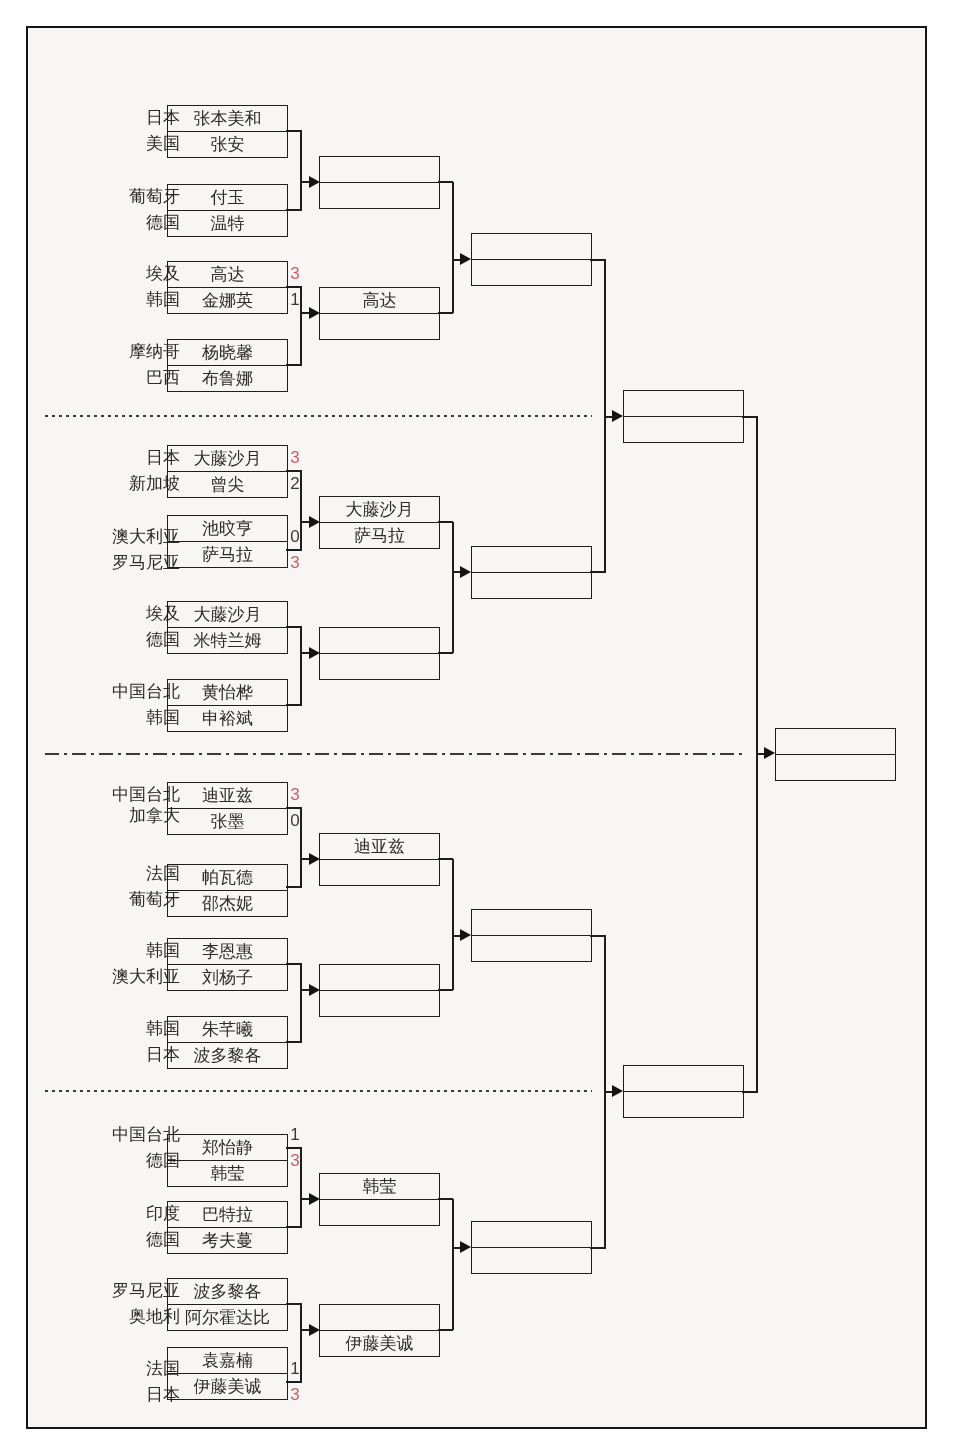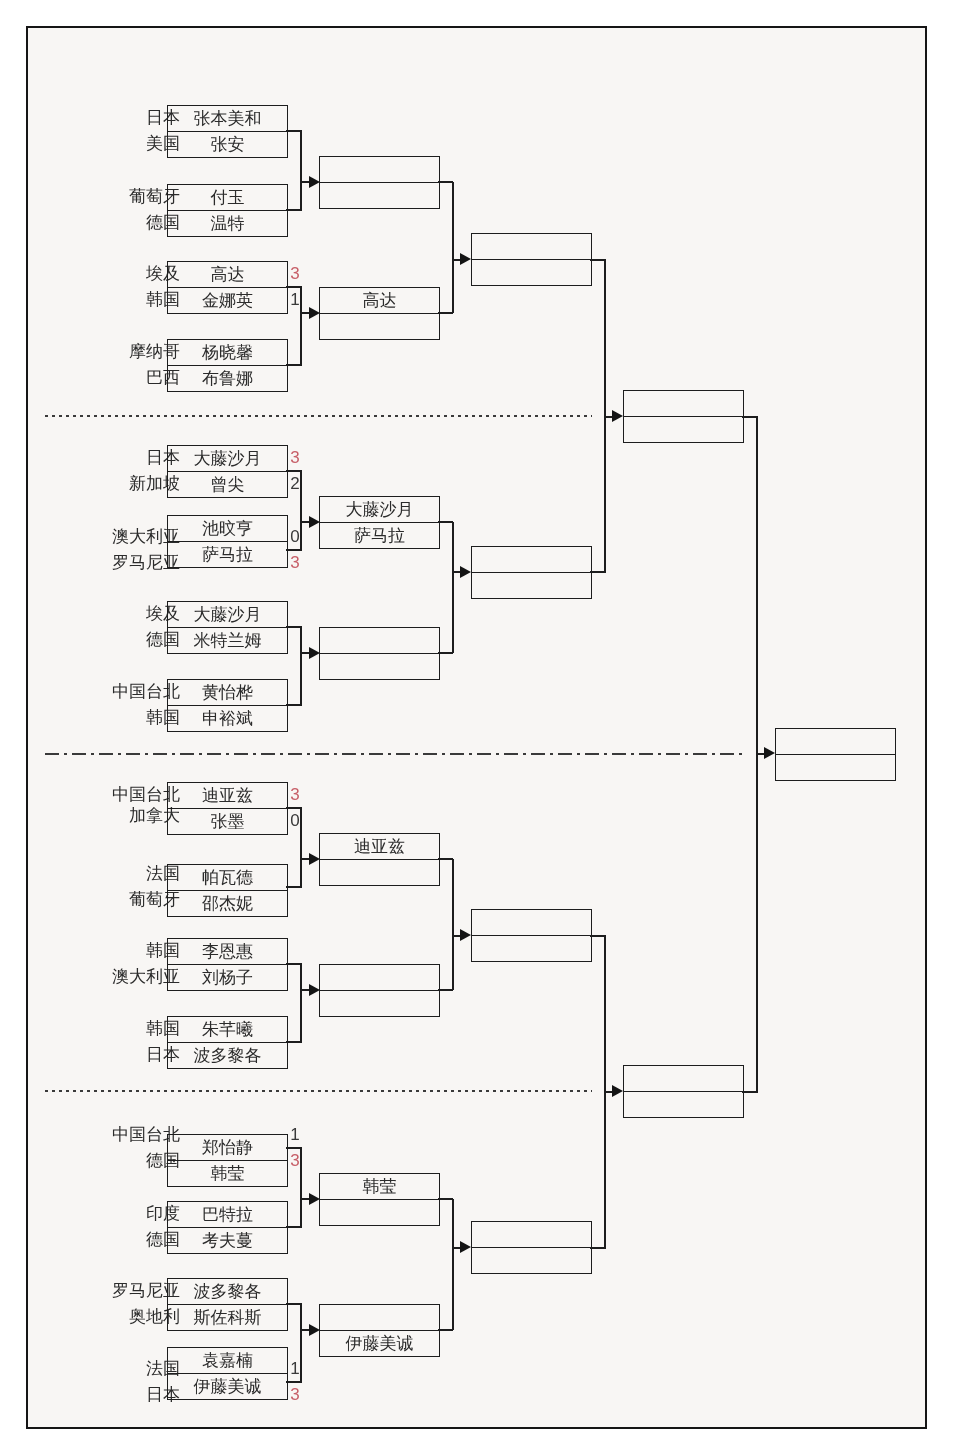--- a/index.html
+++ b/index.html
@@ -206,21 +206,21 @@
     <div class="box2 pair" style="top:12px">
       <div class="c">郑怡静</div>
       <div class="c b">韩莹</div>
     </div>
     <div class="box2 pair" style="top:79px">
       <div class="c">巴特拉</div>
       <div class="c b">考夫蔓</div>
     </div>
     <div class="box2 pair" style="top:156px">
       <div class="c">波多黎各</div>
-      <div class="c b">斯佐科斯</div>
+      <div class="c b">阿尔霍达比</div>
     </div>
     <div class="box2 pair" style="top:225px">
       <div class="c">袁嘉楠</div>
       <div class="c b">伊藤美诚</div>
     </div>
 
     <div class="score" style="top:0px">1</div>
     <div class="score win" style="top:26px">3</div>
     <div class="score" style="top:234px">1</div>
     <div class="score win" style="top:260px">3</div>

